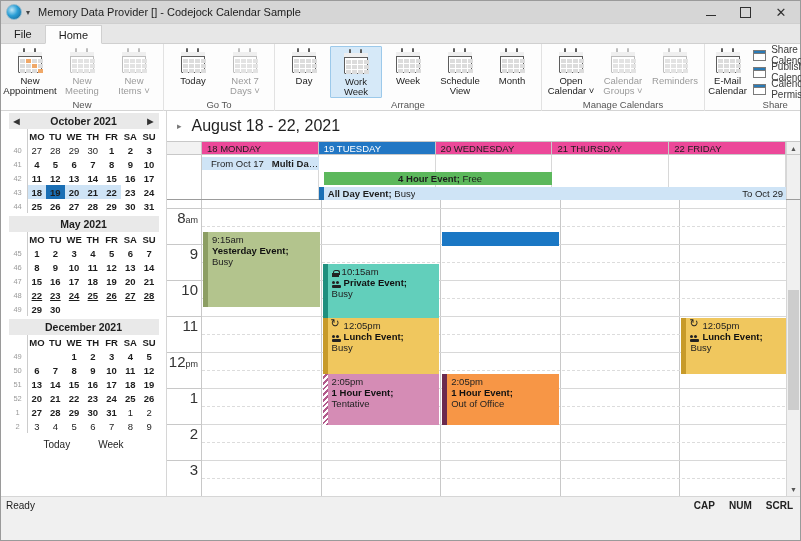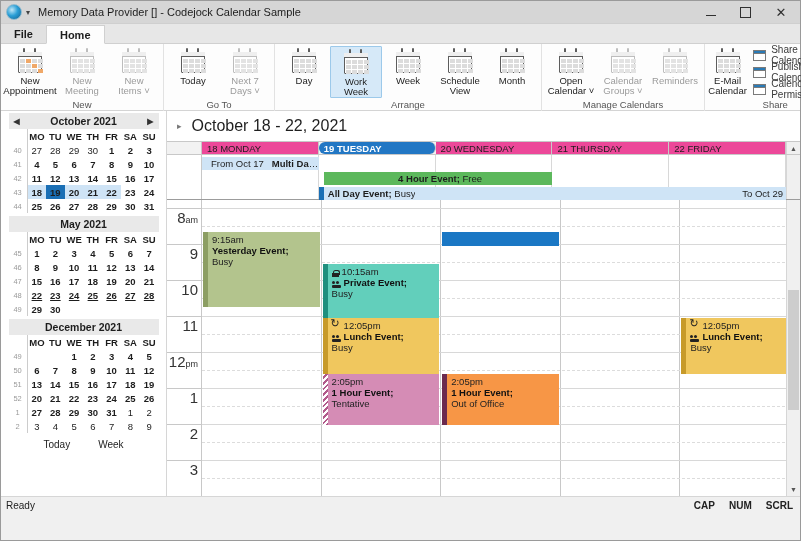--- a/index.html
+++ b/index.html
@@ -28,21 +28,21 @@
   .tb-btn:last-child { width:38px; }
   .tb-min { position:relative; }
   .tb-min::after { content:""; width:10px; height:1px; background:#303030; display:block; margin-top:6px;}
   .tb-max::after { content:""; width:9px; height:9px; border:1px solid #303030; display:block;}
   .tb-close { font-size:13px; font-family:"DejaVu Sans", sans-serif; }
 
   
   .tabrow { height:20px; background:#e7e7e7; display:flex; align-items:flex-end;
             border-bottom:1px solid #d0d0d0; }
   .tab { height:19px; padding:0 13px; display:flex; align-items:center; font-size:11px;
-         color:#1d1d1d;font-weight:bold; }
+         color:#1d1d1d; }
   .tab.file { background:#e1e1e1; }
   .tab.active { background:#fdfdfd; border:1px solid #d0d0d0; border-bottom:1px solid #fdfdfd;
                 margin-bottom:-1px; }
 
   
   .ribbon { height:67px; background:#fdfdfd; display:flex; border-bottom:1px solid #d4d4d4;
             position:relative; }
   .grp { display:flex; flex-direction:column; justify-content:space-between;
          border-right:1px solid #e2e2e2; padding:2px 3px 0 3px; height:67px; position:relative;}
   .grp-body { display:flex; align-items:flex-start; height:52px; }
@@ -98,21 +98,21 @@
   
   .calwrap { flex:1; display:flex; flex-direction:column; background:#fff; position:relative; }
   .cal-title { height:30px; display:flex; align-items:center; padding-left:10px;
                font-size:16px; color:#1f1f1f; background:#fff; }
   .cal-title .nav { font-size:9px; color:#777; margin-right:10px; }
   .hdrrow { display:flex; height:14px; border-top:1px solid #c8c8c8;
             border-bottom:1px solid #c8c8c8; background:#f2f2f2; }
   .hdr-gutter { width:35px; border-right:1px solid #c8c8c8; background:#f2f2f2; flex:none; }
   .dhdr { flex:1; font-size:9.5px; padding-left:5px; line-height:14px;
           border-right:1px solid #c8c8c8; background:#ec4899; color:#1d1d1d; white-space:nowrap; }
-  .dhdr.sel { background:#2277c4; color:#fff; font-weight:bold;border-radius:6px; }
+  .dhdr.sel { background:#2277c4; color:#fff; font-weight:normal; }
 
   
   .allday { display:flex; border-bottom:1px solid #9c9c9c; background:#fff; height:45px; }
   .ad-gutter { width:35px; border-right:1px solid #c8c8c8; flex:none; background:#fff;}
   .ad-grid { flex:1; position:relative; }
   .ad-col { position:absolute; top:0; bottom:0; border-right:1px solid #d8d8d8; }
   .adev { position:absolute; height:13px; font-size:9.5px; line-height:13px; display:flex;
           align-items:center; overflow:hidden; white-space:nowrap; }
   .adev .bar { width:5px; height:13px; flex:none; }
   .adev .txt { padding-left:4px; overflow:hidden; text-overflow:ellipsis; }
@@ -784,21 +784,21 @@
             </tbody>
           </table>
         </div>
         <div class="mcal-foot"><span>Today</span><span>Week</span></div>
       </div>
 
     <div class="calwrap">
 
       <div class="cal-title">
         <span class="nav">▸</span>
-        <span>October 18 - 22, 2021</span>
+        <span>August 18 - 22, 2021</span>
       </div>
 
       <div class="hdrrow">
         <div class="hdr-gutter"></div>
         <div id="dayheaders" style="flex:1;display:flex">
             <div class="dhdr">18 MONDAY</div>
             <div class="dhdr sel">19 TUESDAY</div>
             <div class="dhdr">20 WEDNESDAY</div>
             <div class="dhdr">21 THURSDAY</div>
             <div class="dhdr">22 FRIDAY</div>

